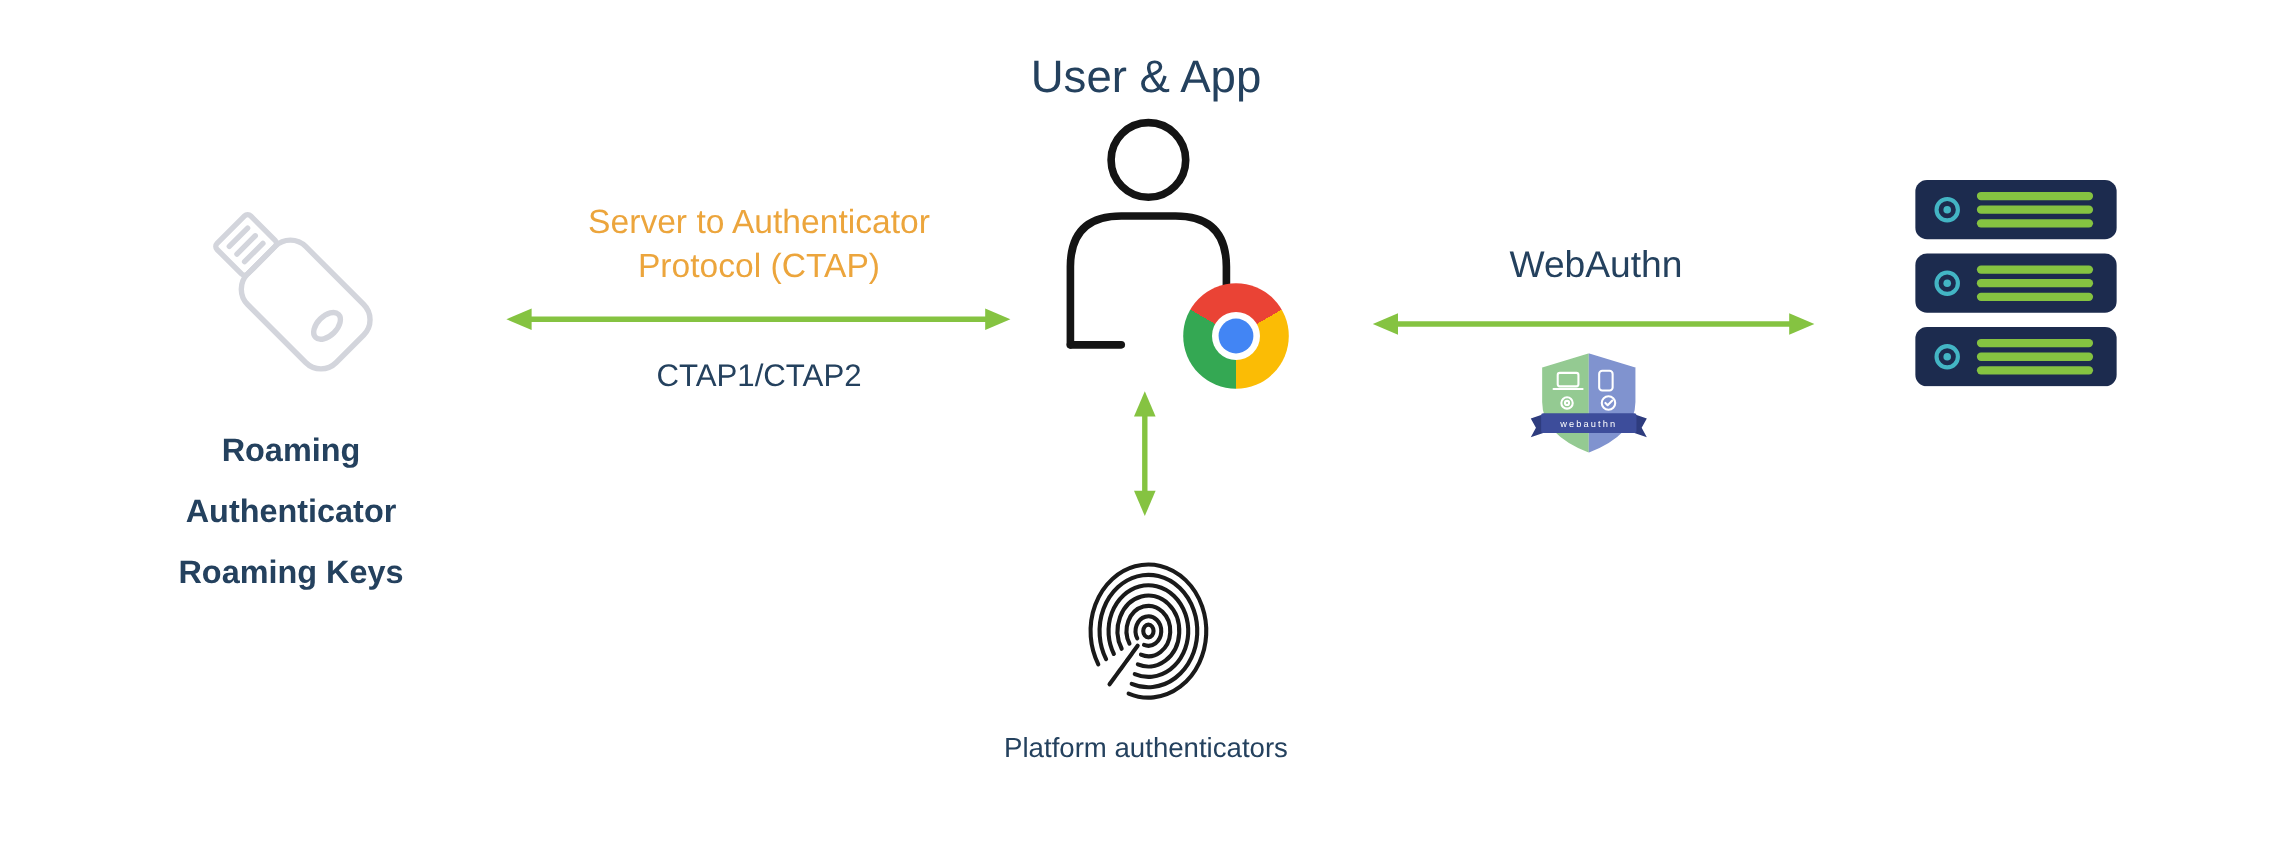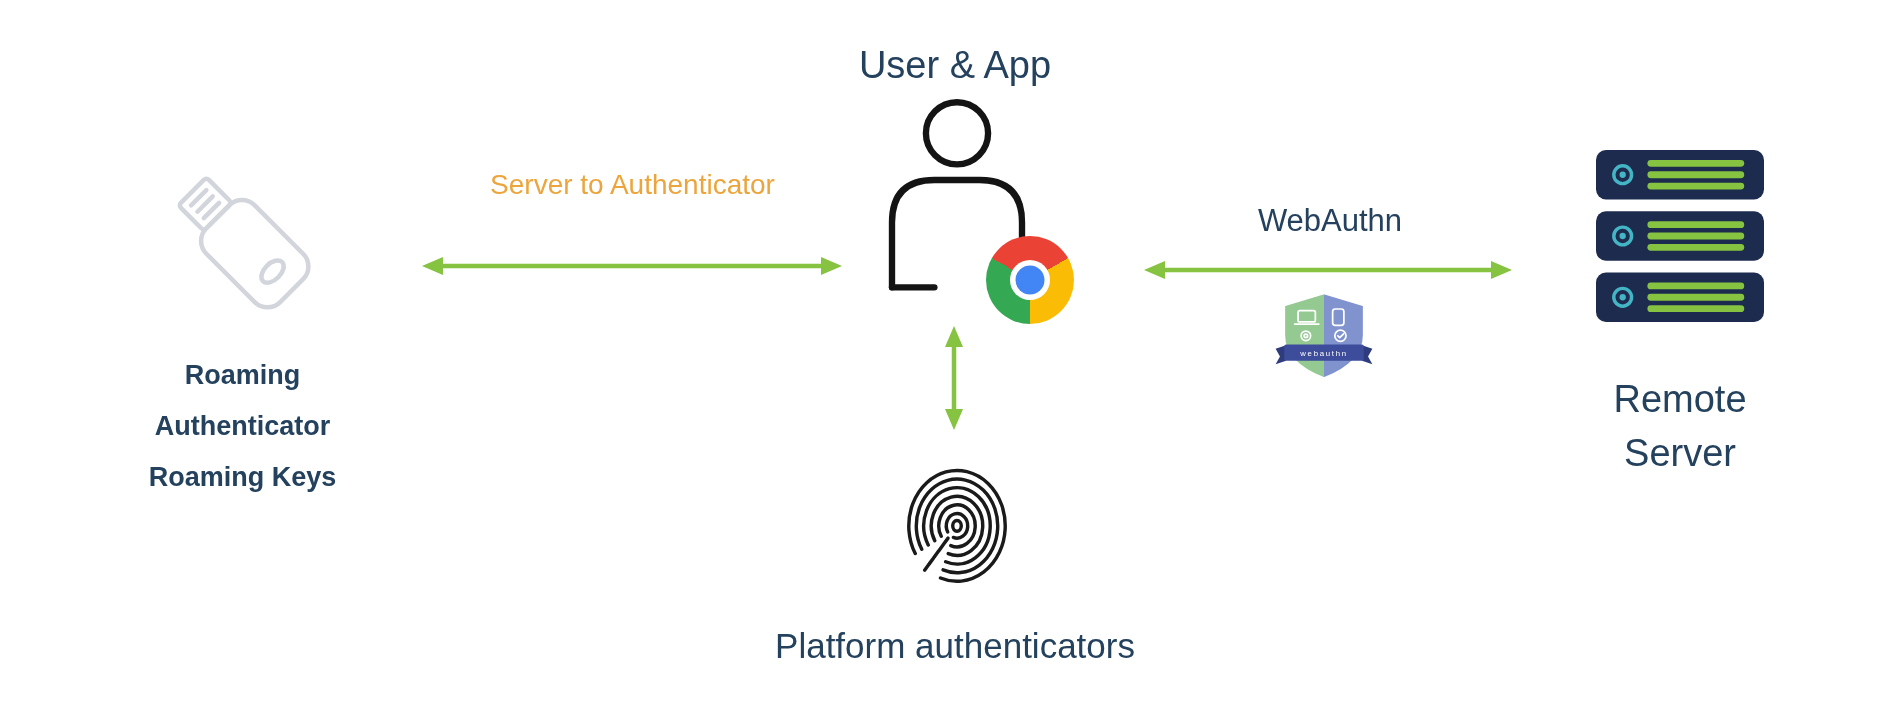--- a/index.html
+++ b/index.html
@@ -16,21 +16,21 @@
     color:var(--navy,#24415e);
   }
   .orange{color:var(--orange,#eca53c);}
 
   .user-app-label{left:755px;top:44px;width:400px;font-size:38px;}
   .roaming-label{left:35px;top:350px;width:415px;font-size:27px;line-height:51px;font-weight:bold;}
   .ctap-label{left:425px;top:166px;width:415px;font-size:28px;line-height:37px;}
   .ctap-sub{left:425px;top:298px;width:415px;font-size:26px;}
   .webauthn-label{left:1180px;top:203px;width:300px;font-size:31px;}
   .remote-label{left:1505px;top:372px;width:350px;font-size:38px;line-height:54px;}
-  .platform-label{left:695px;top:626px;width:520px;font-size:35px;}
+  .platform-label{left:695px;top:610px;width:520px;font-size:23px;}
 
   
   .arrow-shaft{stroke:var(--green,#85c341);stroke-width:4.5;}
   .arrow-head{fill:var(--green,#85c341);}
 
   
   .key-stroke{stroke:var(--key-gray,#d3d5dc);fill:none;}
 
   
   .server-box{fill:var(--server-navy,#1c2b4e);}
@@ -103,21 +103,23 @@
   </svg>
 
   <div class="abs label roaming-label">
     <div>Roaming</div>
     <div>Authenticator</div>
     <div>Roaming Keys</div>
   </div>
 
   <div class="abs label ctap-label orange">
     <div>Server to Authenticator</div>
+    <div>Protocol (CTAP)</div>
   </div>
+  <div class="abs label ctap-sub">CTAP1/CTAP2</div>
 
   <svg class="abs" style="left:420px;top:253px" width="424" height="26" viewBox="0 0 424 26">
     <line class="arrow-shaft" x1="19" y1="13" x2="405" y2="13"></line>
     <polygon class="arrow-head" points="2,13 23,4 23,22"></polygon>
     <polygon class="arrow-head" points="422,13 401,4 401,22"></polygon>
   </svg>
 
   <svg class="abs" style="left:941px;top:324px" width="26" height="108" viewBox="0 0 26 108">
     <line class="arrow-shaft" x1="13" y1="19" x2="13" y2="89"></line>
     <polygon class="arrow-head" points="13,2 4,23 22,23"></polygon>
@@ -197,18 +199,14 @@
     <g transform="translate(0,124)">
       <rect class="server-box" x="0" y="0" width="170" height="50" rx="10"></rect>
       <circle class="server-led-ring" cx="27" cy="25" r="9" stroke-width="3.5"></circle>
       <circle class="server-led-dot" cx="27" cy="25" r="3.2"></circle>
       <rect class="server-bar" x="52" y="10" width="98" height="7" rx="3.5"></rect>
       <rect class="server-bar" x="52" y="21.5" width="98" height="7" rx="3.5"></rect>
       <rect class="server-bar" x="52" y="33" width="98" height="7" rx="3.5"></rect>
     </g>
   </svg>
 
-  <div class="abs label remote-label">
-    <div>Remote</div>
-    <div>Server</div>
-  </div>
 
 </div>
 
 </body></html>

